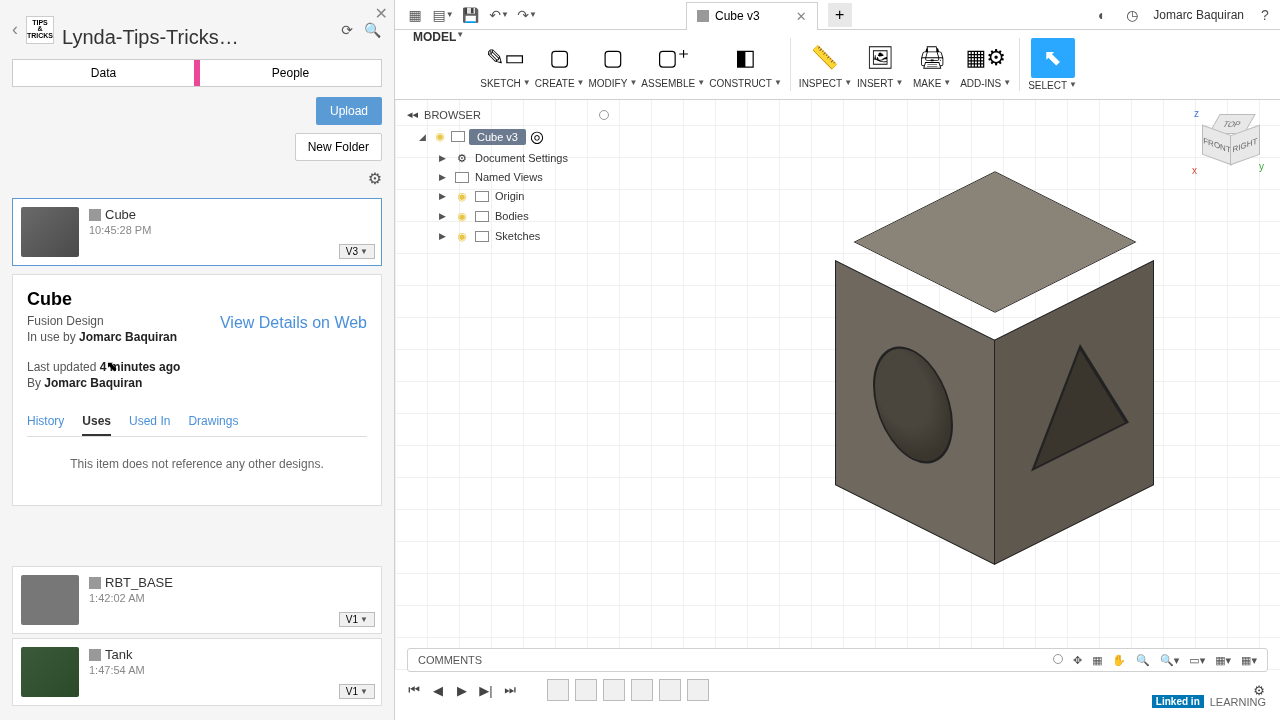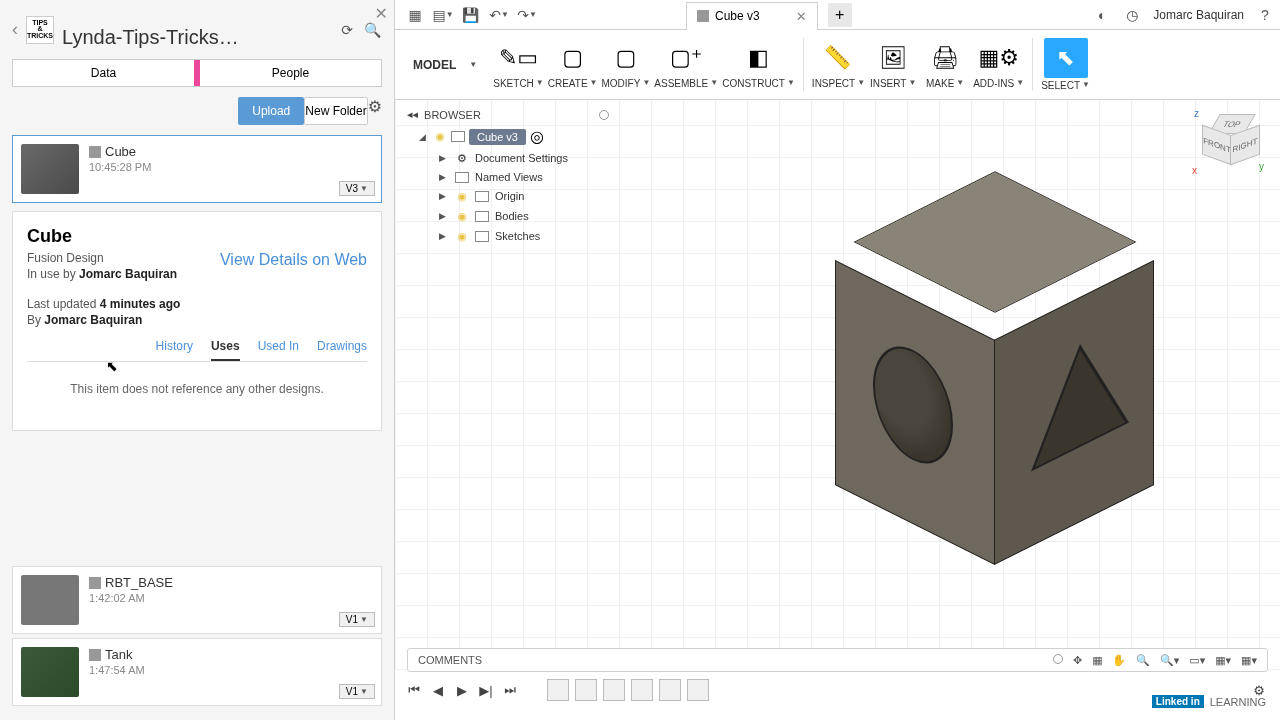--- a/index.html
+++ b/index.html
@@ -19,54 +19,54 @@
 .left-panel { position: absolute; top: 0; left: 0; width: 395px; height: 720px; background: #f5f5f5; border-right: 1px solid #d0d0d0; display: flex; flex-direction: column; }
 .panel-header { display: flex; align-items: center; padding: 10px 12px; gap: 8px; }
 .back-arrow { font-size: 18px; color: #888; cursor: pointer; }
 .project-logo { width: 28px; height: 28px; background: #fff; border: 1px solid #ccc; display: flex; align-items: center; justify-content: center; font-size: 7px; font-weight: bold; text-align: center; line-height: 0.9; }
 .project-title { font-size: 20px; color: #333; flex: 1; overflow: hidden; white-space: nowrap; text-overflow: ellipsis; margin-top: 16px; }
 .panel-close { position: absolute; top: 4px; right: 6px; font-size: 16px; color: #888; cursor: pointer; }
 .panel-tabs { display: flex; margin: 0 12px; border: 1px solid #ccc; }
 .panel-tab { flex: 1; text-align: center; padding: 6px; font-size: 12px; background: #fff; cursor: pointer; }
 .panel-tab.active { background: #fff; font-weight: normal; }
 .panel-tab + .panel-tab { border-left: 6px solid #ec4899; }
-.panel-actions { display: flex; justify-content: flex-end; padding: 10px 12px; align-items: flex-start; }
+.panel-actions { display: flex; justify-content: flex-end; gap: 8px; padding: 10px 12px; align-items: flex-end; flex-direction: column; }
 .btn-upload { background: #5b9bd5; color: #fff; border: none; padding: 7px 14px; font-size: 12px; cursor: pointer; border-radius: 2px; }
-.btn-newfolder { background: #fff; border: 1px solid #ccc; padding: 6px 0; font-size: 12px; cursor: pointer; border-radius: 2px; }
+.btn-newfolder { background: #fff; border: 1px solid #ccc; padding: 6px 12px; font-size: 12px; cursor: pointer; border-radius: 2px; }
 .gear { font-size: 16px; color: #555; cursor: pointer; }
 
 .item-card { margin: 0 12px 8px 12px; background: #fff; border: 1px solid #5b9bd5; padding: 8px; display: flex; position: relative; }
 .item-list-card { margin: 0 12px 4px 12px; background: #fff; border: 1px solid #ddd; padding: 8px; display: flex; position: relative; }
 .thumb { width: 58px; height: 50px; background: #888; margin-right: 10px; border-radius: 2px; display: flex; align-items: center; justify-content: center; }
 .thumb.cube { background: linear-gradient(135deg, #6a6a6a, #4a4a4a); }
 .thumb.part { background: #777; }
 .thumb.tank { background: linear-gradient(135deg, #3a5a3a, #2a4a2a); }
 .item-info { flex: 1; }
 .item-name-row { display: flex; align-items: center; gap: 4px; }
 .comp-icon { width: 12px; height: 12px; background: #999; display: inline-block; }
 .item-name { font-size: 13px; color: #333; }
 .item-time { font-size: 11px; color: #888; margin-top: 2px; }
 .version-badge { position: absolute; right: 6px; bottom: 6px; border: 1px solid #bbb; font-size: 10px; padding: 1px 6px; background: #f0f0f0; display: flex; align-items: center; gap: 2px; }
 
 .detail-card { margin: 0 12px; background: #fff; border: 1px solid #ddd; padding: 14px; }
 .detail-title { font-size: 18px; font-weight: bold; margin-bottom: 4px; }
 .detail-row { font-size: 12px; color: #555; margin: 2px 0; }
 .detail-link { color: #4a90d9; font-size: 16px; float: right; cursor: pointer; }
 .detail-section { margin-top: 14px; }
-.detail-tabs { display: flex; gap: 18px; margin-top: 6px; border-bottom: 1px solid #ddd; font-size: 12px; justify-content: flex-end; }
+.detail-tabs { display: flex; gap: 18px; margin-top: 18px; border-bottom: 1px solid #ddd; font-size: 12px; }
 .detail-tab { padding: 6px 0; color: #4a90d9; cursor: pointer; }
 .detail-tab.active { color: #333; border-bottom: 2px solid #333; font-weight: bold; }
 .detail-content { padding: 20px 0; text-align: center; font-size: 12px; color: #666; }
 .spacer { flex: 1; }
 
 
 .main-area { position: absolute; top: 30px; left: 395px; right: 0; bottom: 0; background: #fff; }
 
 .ribbon { height: 70px; border-bottom: 1px solid #d0d0d0; display: flex; align-items: stretch; padding: 0 4px; }
-.workspace-select { display: flex; align-items: center; padding: 0 14px; font-size: 12px; font-weight: bold; color: #333; cursor: pointer; gap: 13px; }
+.workspace-select { display: flex; padding: 0 14px; font-size: 12px; font-weight: bold; color: #333; cursor: pointer; gap: 0; }
 .ribbon-group { display: flex; flex-direction: column; align-items: center; justify-content: center; padding: 0 2px; }
 .ribbon-icon { width: 48px; height: 36px; display: flex; align-items: center; justify-content: center; font-size: 22px; }
 .ribbon-icon.highlight { background: #2aa7ff; color: #fff; width: 44px; height: 40px; border-radius: 2px; }
 .ribbon-label { font-size: 10px; color: #333; margin-top: 2px; display: flex; gap: 2px; }
 .caret { font-size: 8px; color: #555; }
 .ribbon-sep { width: 1px; background: #e0e0e0; margin: 8px 6px; }
 
 .browser-panel { position: absolute; top: 74px; left: 8px; width: 210px; background: transparent; }
 .browser-header { display: flex; align-items: center; gap: 6px; padding: 4px; font-size: 11px; color: #444; }
 .browser-header .dot { width: 10px; height: 10px; border: 1px solid #999; border-radius: 50%; }

